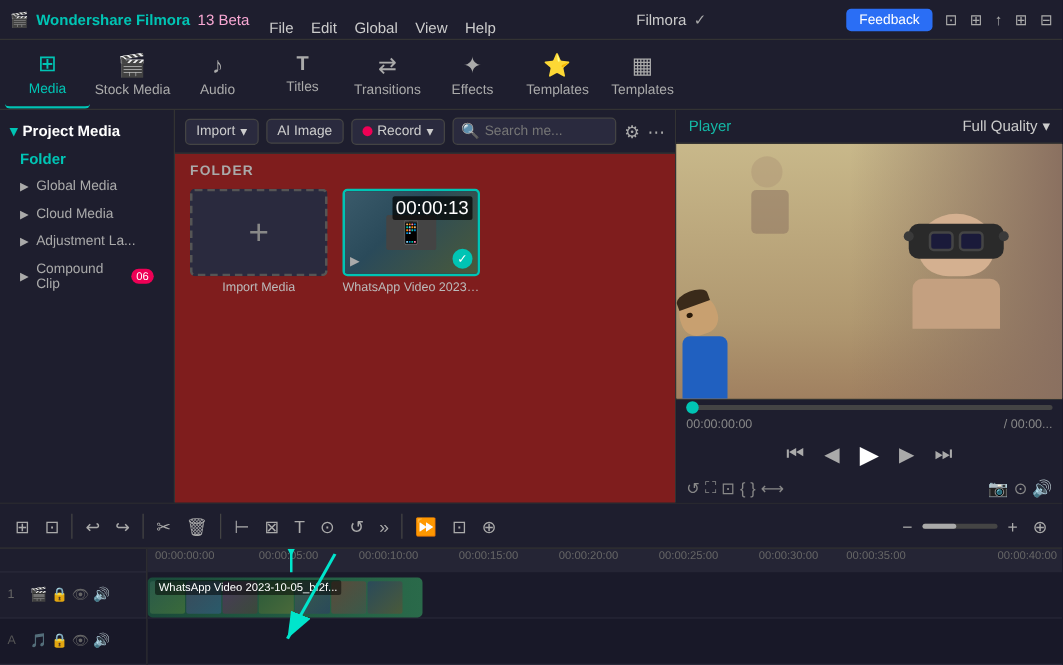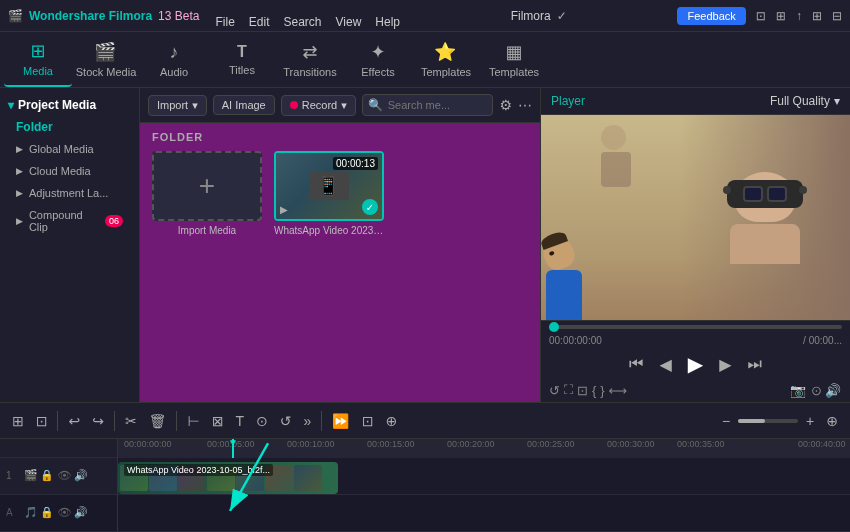--- a/index.html
+++ b/index.html
@@ -25,40 +25,40 @@
     #main { display: flex; height: calc(532px - 32px - 56px - 130px); }
 
     
     #sidebar { width: 140px; background: #1e1e2e; border-right: 1px solid #333; display: flex; flex-direction: column; padding: 6px 0; }
     .sidebar-header { display: flex; align-items: center; gap: 4px; color: #fff; font-size: 12px; font-weight: 600; padding: 4px 8px; cursor: pointer; }
     .sidebar-item { display: flex; align-items: center; gap: 6px; padding: 5px 16px; cursor: pointer; color: #aaa; font-size: 11px; border-radius: 4px; }
     .sidebar-folder { color: #00c4b4; font-weight: 600; padding: 4px 16px; cursor: pointer; }
     .sidebar-badge { background: #e05; color: #fff; font-size: 9px; border-radius: 8px; padding: 1px 4px; margin-left: 2px; }
 
     
-    #content { flex: 1; background: #701a75; display: flex; flex-direction: column; }
+    #content { flex: 1; background: #7f1d1d; display: flex; flex-direction: column; }
     #content-toolbar { display: flex; align-items: center; gap: 6px; padding: 6px 8px; border-bottom: 1px solid #333; background: #1e1e2e; }
     .import-btn { background: #2a2a3e; border: 1px solid #444; color: #ccc; border-radius: 4px; padding: 3px 8px; font-size: 11px; cursor: pointer; display: flex; align-items: center; gap: 4px; }
     .ai-btn { background: #2a2a3e; border: 1px solid #444; color: #ccc; border-radius: 4px; padding: 3px 8px; font-size: 11px; cursor: pointer; }
     .record-btn { background: #2a2a3e; border: 1px solid #444; color: #ccc; border-radius: 4px; padding: 3px 8px; font-size: 11px; cursor: pointer; display: flex; align-items: center; gap: 4px; }
     .record-dot { width: 8px; height: 8px; background: #e05; border-radius: 50%; display: inline-block; }
     .search-box { display: flex; align-items: center; background: #2a2a3e; border: 1px solid #444; border-radius: 4px; padding: 3px 6px; gap: 4px; flex: 1; }
     .search-box input { background: transparent; border: none; outline: none; color: #ccc; font-size: 11px; width: 100%; }
     .filter-btn { background: transparent; border: none; color: #aaa; cursor: pointer; font-size: 14px; }
 
     
     #media-grid { flex: 1; padding: 8px 12px; overflow-y: auto; }
     .folder-label { font-size: 11px; color: #aaa; margin-bottom: 8px; letter-spacing: 1px; font-weight: 600; }
     .media-items { display: flex; gap: 12px; flex-wrap: wrap; }
     .media-item { display: flex; flex-direction: column; align-items: center; gap: 4px; cursor: pointer; }
     .media-thumb { width: 110px; height: 70px; border-radius: 4px; border: 1px solid #444; display: flex; align-items: center; justify-content: center; position: relative; background: #2a2a3e; overflow: hidden; }
     .media-thumb.import-thumb { border: 2px dashed #555; flex-direction: column; gap: 4px; }
     .media-thumb.import-thumb .plus { font-size: 28px; color: #888; }
     .media-thumb.selected { border: 2px solid #00c4b4; }
-    .media-duration { position: absolute; top: 4px; right: 4px; background: rgba(0,0,0,0.7); color: #fff; font-size: 10px; padding: 1px 3px; border-radius: 2px; }
+    .media-duration { position: absolute; top: 4px; right: 4px; background: rgba(0,0,0,0.7); color: #fff; font-size: 15px; padding: 1px 3px; border-radius: 2px; }
     .media-check { position: absolute; bottom: 4px; right: 4px; background: #00c4b4; border-radius: 50%; width: 16px; height: 16px; display: flex; align-items: center; justify-content: center; color: #fff; font-size: 10px; }
     .media-type-icon { position: absolute; bottom: 4px; left: 4px; color: #aaa; font-size: 10px; }
     .media-name { font-size: 10px; color: #bbb; text-align: center; max-width: 110px; overflow: hidden; text-overflow: ellipsis; white-space: nowrap; }
 
     
     #player { width: 310px; background: #1a1a2a; border-left: 1px solid #333; display: flex; flex-direction: column; }
     #player-header { display: flex; align-items: center; justify-content: space-between; padding: 6px 10px; background: #1e1e2e; border-bottom: 1px solid #333; }
     #player-header .player-label { color: #14b8a6; font-size: 12px; }
     #player-header .quality { display: flex; align-items: center; gap: 4px; color: #ccc; font-size: 12px; cursor: pointer; }
     #player-video { flex: 1; background: #000; position: relative; overflow: hidden; }
@@ -117,21 +117,21 @@
 
 <div id="topbar">
   <div class="logo">
     <span>🎬</span>
     <span>Wondershare Filmora</span>
     <span style="color:#f9a8d4;font-weight:400;">13 Beta</span>
   </div>
   <div class="menu-items">
     <span>File</span>
     <span>Edit</span>
-    <span>Search</span>
+    <span>Global</span>
     <span>View</span>
     <span>Help</span>
   </div>
   <div class="title-area">
     <span>Filmora</span>
     <span style="color:#aaa;">✓</span>
   </div>
   <div class="right-icons">
     <button class="feedback-btn">Feedback</button>
     <span style="color:#aaa;cursor:pointer;">⊡</span>

